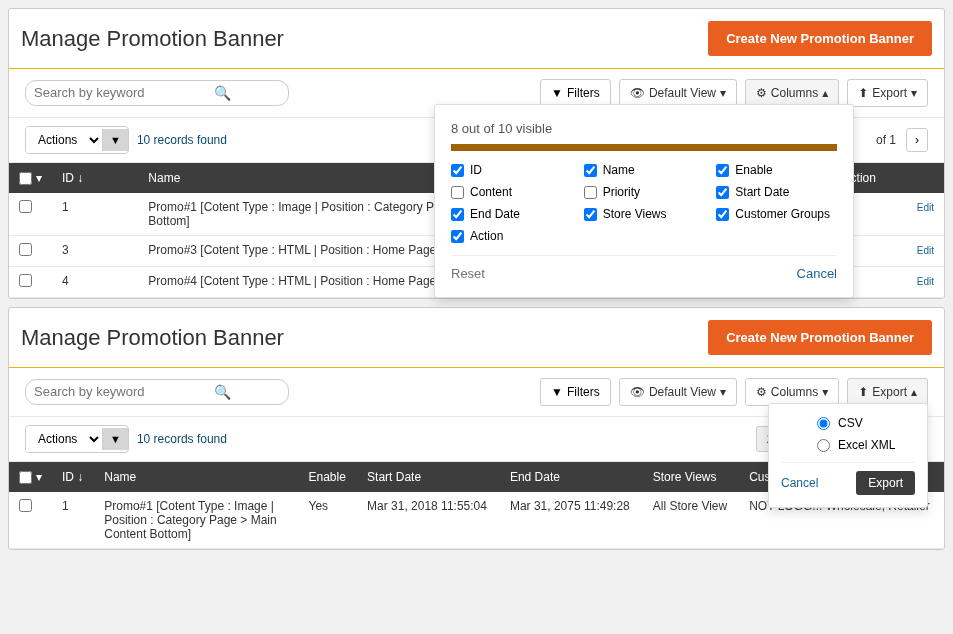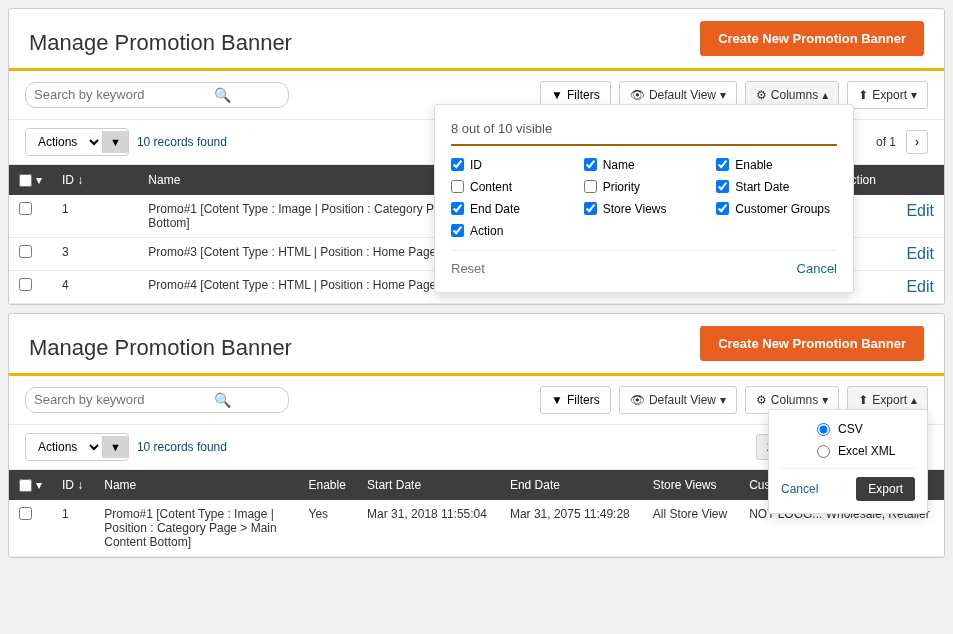--- a/index.html
+++ b/index.html
@@ -18,24 +18,24 @@
     .panel {
       background: #fff;
       border: 1px solid #ccc;
       border-radius: 3px;
       overflow: visible;
       position: relative;
     }
 
     .panel-header {
       display: flex;
-      align-items: flex-end;
+      align-items: center;
       justify-content: space-between;
-      padding: 12px 20px;
-      border-bottom: 3px solid #eab308;
+      padding: 12px 12px;
+      border-bottom: 1px solid #eab308;
     }
 
     .panel-title {
       font-size: 22px;
       font-weight: 300;
       color: #333;
     }
 
     .btn-create {
       background: #e85f20;
@@ -201,21 +201,21 @@
       vertical-align: top;
     }
 
     .checkbox-col { width: 30px; }
     .name-col { max-width: 200px; }
     .action-col { text-align: right; }
 
     .edit-link {
       color: #1a6496;
       cursor: pointer;
-      font-size: 16px;
+      font-size: 10px;
     }
 
     
     .dropdown-overlay {
       position: absolute;
       background: #fff;
       border: 1px solid #ddd;
       border-radius: 3px;
       box-shadow: 0 4px 12px rgba(0,0,0,0.15);
       z-index: 100;
@@ -226,33 +226,33 @@
       top: 95px;
       right: 90px;
       width: 420px;
     }
 
     .columns-dropdown .dropdown-header {
       font-size: 13px;
       color: #555;
       margin-bottom: 12px;
       padding-bottom: 8px;
-      border-bottom: 2px solid #a16207;
+      border-bottom: 7px solid #a16207;
     }
 
     .columns-grid {
       display: grid;
       grid-template-columns: 1fr 1fr 1fr;
       gap: 8px 12px;
       margin-bottom: 12px;
     }
 
     .col-item {
       display: flex;
-      align-items: flex-start;
+      align-items: flex-end;
       gap: 6px;
       font-size: 12px;
     }
 
     .col-item input[type="checkbox"] {
       margin: 0;
     }
 
     .dropdown-actions {
       display: flex;

